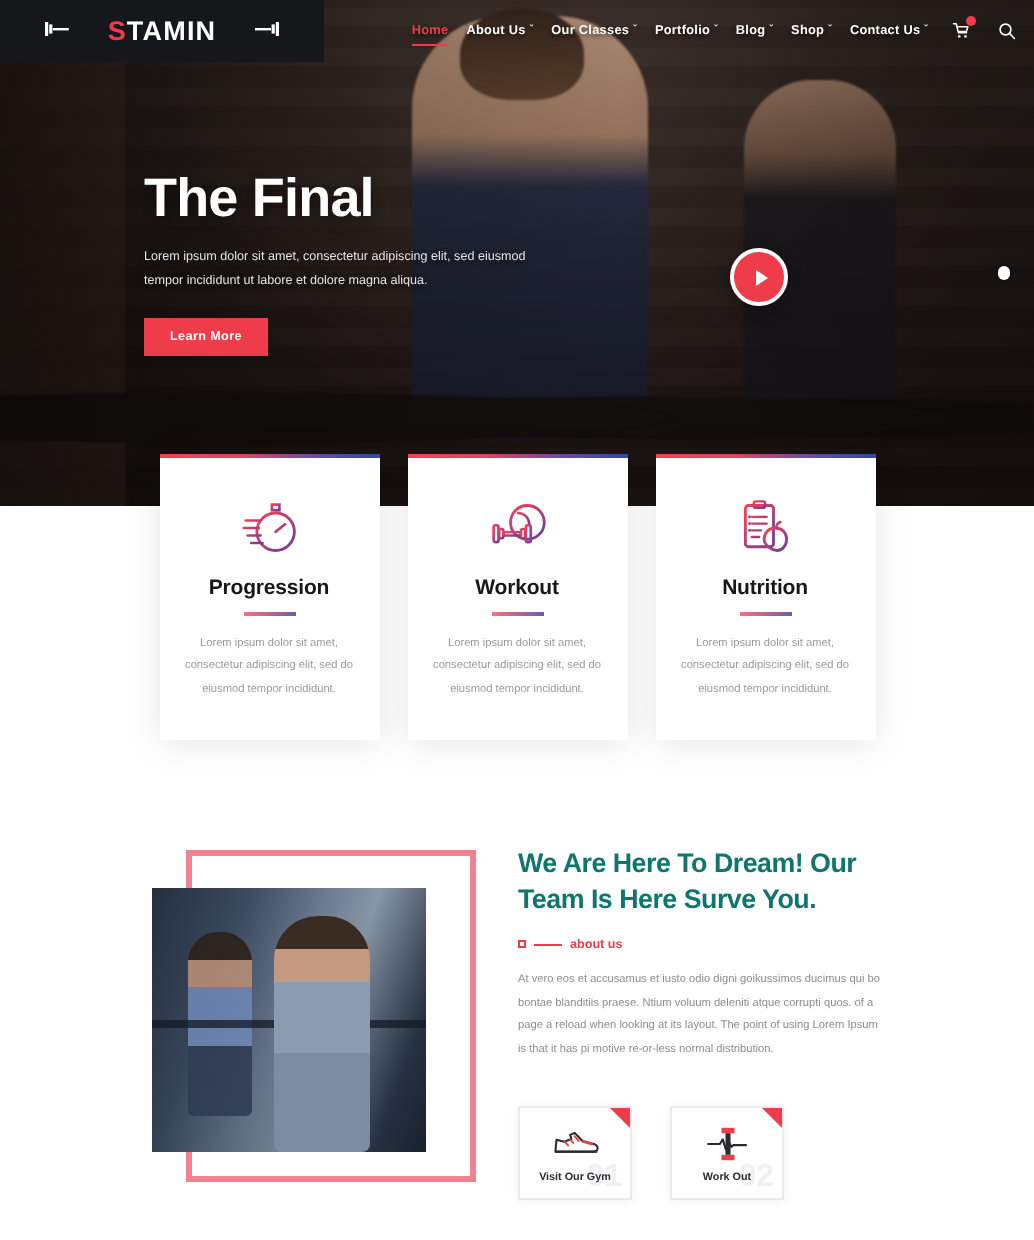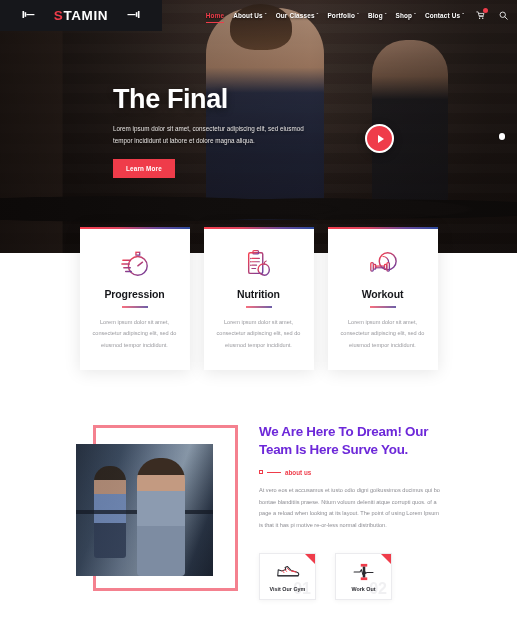--- a/index.html
+++ b/index.html
@@ -93,21 +93,21 @@
     content:""; position:absolute; left:0; bottom:-4px; width:100%; height:1px; background:#ef3c4a;
   }
   .caret{ font-size:5px; line-height:1; opacity:.95; }
   .nav-icon{ position:relative; color:#fff; font-size:8px; cursor:pointer; display:flex; align-items:center;}
   .cart-badge{
     position:absolute; top:-3px; right:-3px; width:5px; height:5px;
     background:#ef3c4a; border-radius:50%;
   }
 
   
-  .hero-copy{ position:absolute; left:72px; top:84px; width:260px; z-index:20;margin-left:41px; }
+  .hero-copy{ position:absolute; left:72px; top:84px; width:260px; z-index:20; }
   .hero-title{
     color:#ffffff; font-size:27px; line-height:1.12; font-weight:700;
     letter-spacing:-.4px; text-shadow:0 2px 7px rgba(0,0,0,.45);
   }
   .hero-sub{
     margin-top:9px; color:#e6e3e1; font-size:6.3px; line-height:1.85;
     width:205px; text-shadow:0 1px 3px rgba(0,0,0,.5);
   }
   .btn-learn{
     margin-top:12px; display:inline-block; background:#ef3c4a; color:#fff;
@@ -177,21 +177,21 @@
     position:absolute; left:18px; top:22px; width:32px; height:92px;
     background:linear-gradient(180deg,#2b2118 0 15%,#b98f76 15% 30%,#6f87b4 30% 62%,#2f3b52 62% 100%);
     border-radius:15px 15px 3px 3px; opacity:.88;
   }
   .about-img .rail{
     position:absolute; left:0; top:66px; width:100%; height:4px; background:rgba(20,26,36,.75);
   }
 
   .about-copy{ position:absolute; left:259px; top:18px; width:188px; }
   .about-h{
-    font-size:13.4px; line-height:1.34; font-weight:700; color:#6d28d9; letter-spacing:-.25px;
+    font-size:13.4px; line-height:1.34; font-weight:700; color:#0f766e; letter-spacing:-.25px;
   }
   .about-eyebrow{
     margin-top:10px; display:flex; align-items:center; gap:4px;
     color:#ef3c4a; font-size:6.3px; font-weight:700;
   }
   .eyebrow-dash{ display:inline-block; width:14px; height:1.5px; background:#ef3c4a; }
   .eyebrow-sq{ display:inline-block; width:4px; height:4px; border:1px solid #ef3c4a; }
   .about-p{
     margin-top:9px; font-size:5.6px; line-height:2.1; color:#8d8d93; width:183px;
   }
@@ -333,62 +333,62 @@
       </div>
       <div class="card-title">Progression</div>
       <div class="card-rule"></div>
       <div class="card-text">Lorem ipsum dolor sit amet, consectetur adipiscing elit, sed do eiusmod tempor incididunt.</div>
     </div>
 
     <div class="card">
       <div class="card-icon">
         <svg width="30" height="30" viewBox="0 0 32 32" fill="none">
           <defs>
+            <linearGradient id="g2" x1="0" y1="0" x2="1" y2="1">
+              <stop offset="0%" stop-color="#f8404f"></stop>
+                <stop offset="100%" stop-color="#6a3fa0"></stop>
+            </linearGradient>
+          </defs>
+          <circle cx="21" cy="13" r="9" stroke="url(#g2)" stroke-width="1.5"></circle>
+          <path d="M16 8c3.2 0 6 2.6 6 6" stroke="url(#g2)" stroke-width="1.3" stroke-linecap="round"></path>
+          <rect x="3" y="14.5" width="2.6" height="9" rx="1" stroke="url(#g2)" stroke-width="1.4"></rect>
+          <rect x="6" y="16.5" width="2.2" height="5" rx="0.8" stroke="url(#g2)" stroke-width="1.3"></rect>
+          <rect x="8.4" y="18.2" width="9" height="1.8" stroke="url(#g2)" stroke-width="1.3"></rect>
+          <rect x="17.6" y="16.5" width="2.2" height="5" rx="0.8" stroke="url(#g2)" stroke-width="1.3"></rect>
+          <rect x="20.2" y="14.5" width="2.6" height="9" rx="1" stroke="url(#g2)" stroke-width="1.4"></rect>
+        </svg>
+      </div>
+      <div class="card-title">Workout</div>
+      <div class="card-rule"></div>
+      <div class="card-text">Lorem ipsum dolor sit amet, consectetur adipiscing elit, sed do eiusmod tempor incididunt.</div>
+    </div>
+
+    <div class="card">
+      <div class="card-icon">
+        <svg width="30" height="30" viewBox="0 0 32 32" fill="none">
+          <defs>
             <linearGradient id="g3" x1="0" y1="0" x2="1" y2="1">
               <stop offset="0%" stop-color="#f8404f"></stop>
                 <stop offset="100%" stop-color="#6a3fa0"></stop>
             </linearGradient>
           </defs>
           <rect x="5" y="4" width="15" height="22" rx="1.6" stroke="url(#g3)" stroke-width="1.5"></rect>
           <rect x="9.5" y="1.8" width="6" height="3.4" rx="1" stroke="url(#g3)" stroke-width="1.3"></rect>
           <path d="M8.4 10h8M8.4 13.6h8M8.4 17.2h5M8.4 20.8h4" stroke="url(#g3)" stroke-width="1.2" stroke-linecap="round"></path>
           <circle cx="7.2" cy="10" r="0.8" fill="url(#g3)"></circle>
           <circle cx="7.2" cy="13.6" r="0.8" fill="url(#g3)"></circle>
           <circle cx="7.2" cy="17.2" r="0.8" fill="url(#g3)"></circle>
           <path d="M21 16c3.6 0 6 2.6 6 6s-2.4 6-5 6-7-2.6-7-6 2.4-6 6-6z" stroke="url(#g3)" stroke-width="1.5"></path>
           <path d="M21.5 16c0-1.6.8-2.8 2.2-3.2" stroke="url(#g3)" stroke-width="1.3" stroke-linecap="round"></path>
         </svg>
       </div>
       <div class="card-title">Nutrition</div>
       <div class="card-rule"></div>
       <div class="card-text">Lorem ipsum dolor sit amet, consectetur adipiscing elit, sed do eiusmod tempor incididunt.</div>
     </div>
-
-    <div class="card">
-      <div class="card-icon">
-        <svg width="30" height="30" viewBox="0 0 32 32" fill="none">
-          <defs>
-            <linearGradient id="g2" x1="0" y1="0" x2="1" y2="1">
-              <stop offset="0%" stop-color="#f8404f"></stop>
-                <stop offset="100%" stop-color="#6a3fa0"></stop>
-            </linearGradient>
-          </defs>
-          <circle cx="21" cy="13" r="9" stroke="url(#g2)" stroke-width="1.5"></circle>
-          <path d="M16 8c3.2 0 6 2.6 6 6" stroke="url(#g2)" stroke-width="1.3" stroke-linecap="round"></path>
-          <rect x="3" y="14.5" width="2.6" height="9" rx="1" stroke="url(#g2)" stroke-width="1.4"></rect>
-          <rect x="6" y="16.5" width="2.2" height="5" rx="0.8" stroke="url(#g2)" stroke-width="1.3"></rect>
-          <rect x="8.4" y="18.2" width="9" height="1.8" stroke="url(#g2)" stroke-width="1.3"></rect>
-          <rect x="17.6" y="16.5" width="2.2" height="5" rx="0.8" stroke="url(#g2)" stroke-width="1.3"></rect>
-          <rect x="20.2" y="14.5" width="2.6" height="9" rx="1" stroke="url(#g2)" stroke-width="1.4"></rect>
-        </svg>
-      </div>
-      <div class="card-title">Workout</div>
-      <div class="card-rule"></div>
-      <div class="card-text">Lorem ipsum dolor sit amet, consectetur adipiscing elit, sed do eiusmod tempor incididunt.</div>
-    </div>
   </div>
 
   <div class="about">
     <div class="about-frame"></div>
     <div class="about-img">
       <div class="runner2"></div>
       <div class="rail"></div>
       <div class="runner"></div>
     </div>
 

